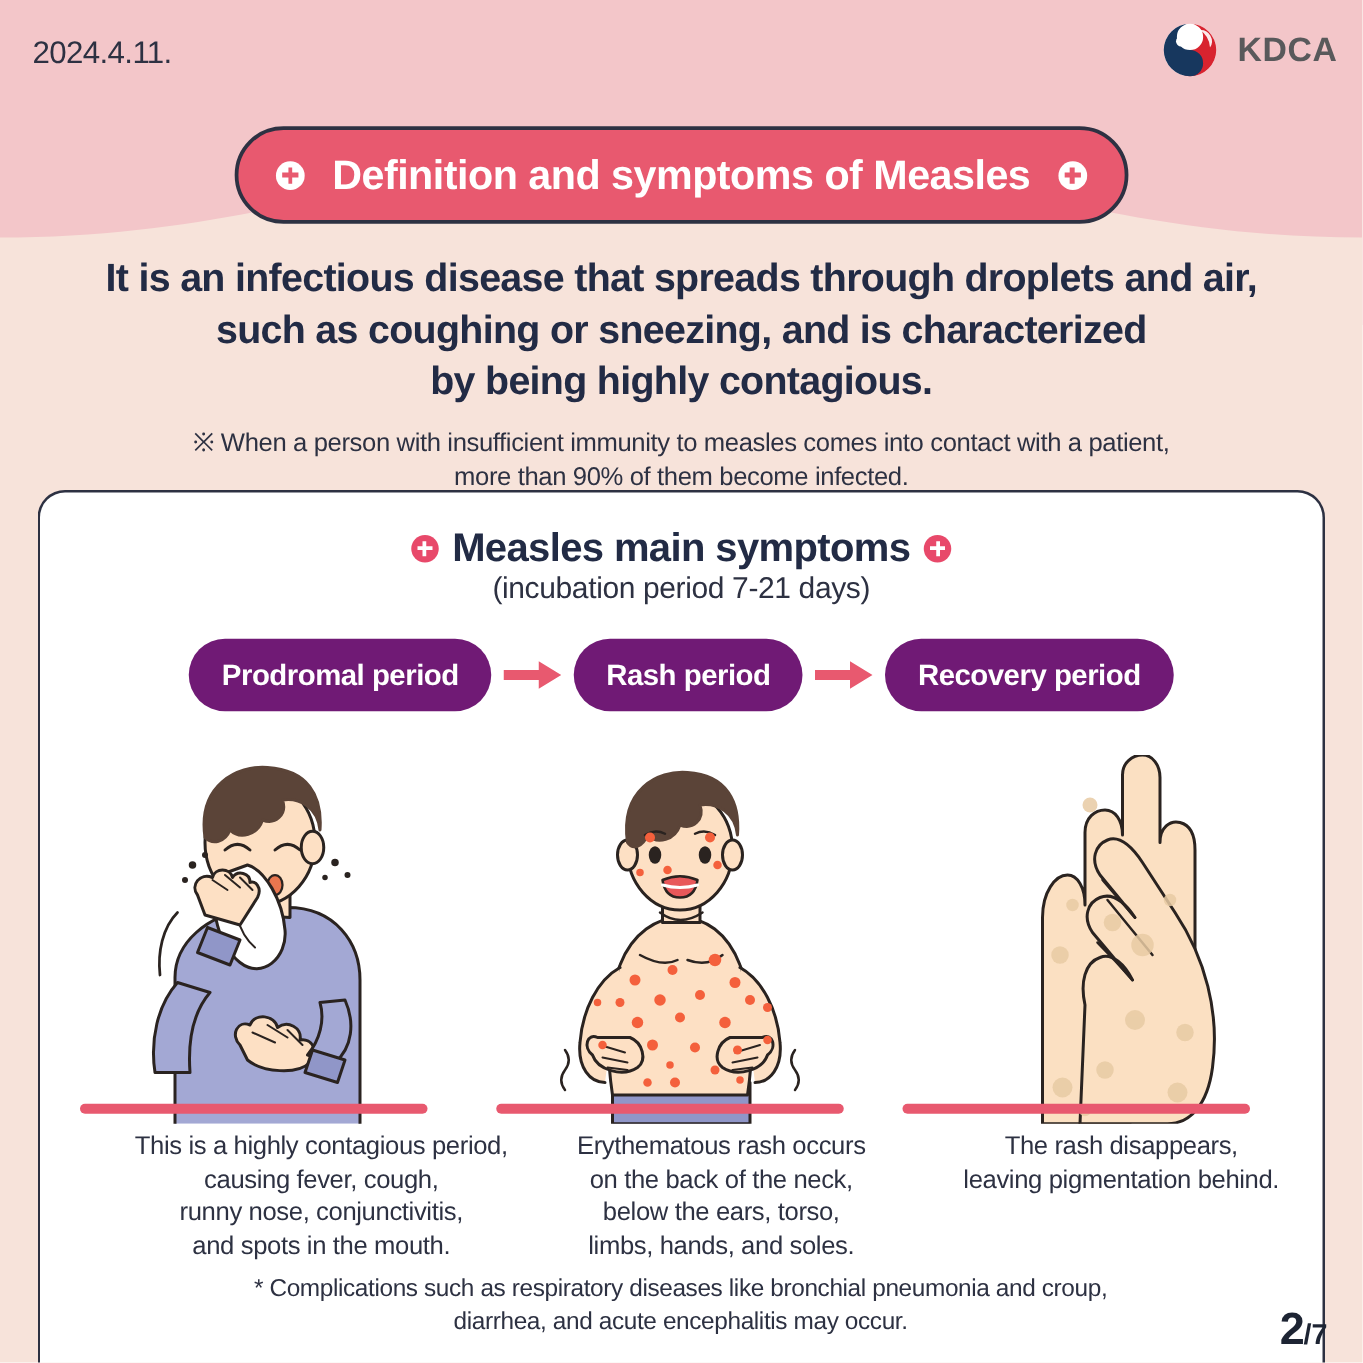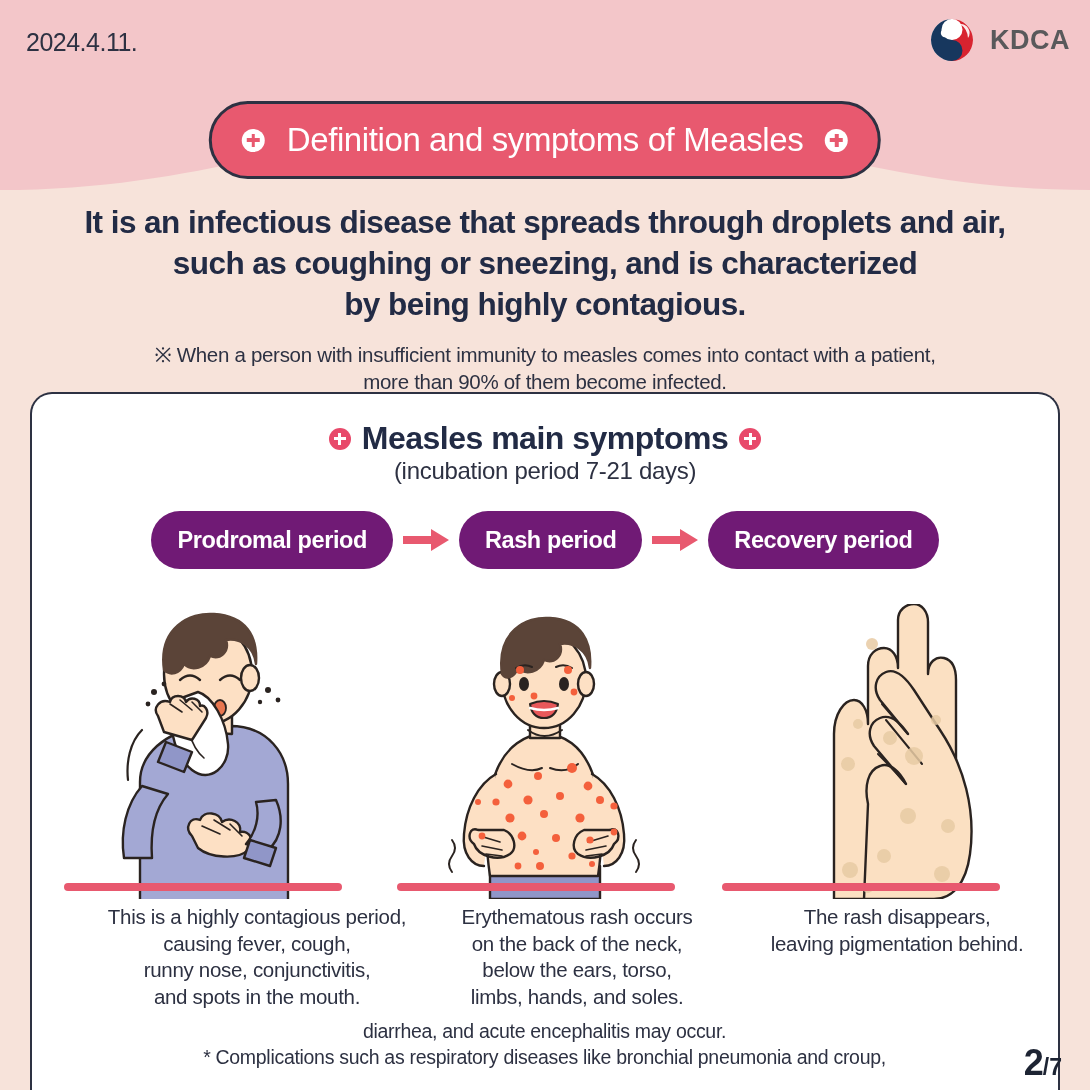--- a/index.html
+++ b/index.html
@@ -34,21 +34,21 @@
   #kdca-text{ font-size:27px; font-weight:bold; color:#59595b; letter-spacing:.5px;}
 
   
   #title-pill{
     position:absolute; left:50%; transform:translateX(-50%); top:101px; z-index:6;
     background:#e8596f; border:3px solid #2d3142; border-radius:44px;
     height:78px; padding:0 30px;
     display:flex; align-items:center; gap:22px;
   }
   #title-text{
-    color:#fff; font-size:33px; font-weight:normal; letter-spacing:-.4px; white-space:nowrap;
+    color:#fff; font-size:33px; font-weight:bold; letter-spacing:-.4px; white-space:nowrap;
   }
   .plus-white{
     width:23px;height:23px;border-radius:50%;background:#fff;position:relative;flex:none;
   }
   .plus-white::before,.plus-white::after{
     content:"";position:absolute;background:#e8596f;
   }
   .plus-white::before{left:50%;top:5px;width:3.4px;height:13px;margin-left:-1.7px;}
   .plus-white::after{top:50%;left:5px;height:3.4px;width:13px;margin-top:-1.7px;}
 
@@ -383,22 +383,22 @@
       <div>below the ears, torso,</div>
       <div>limbs, hands, and soles.</div>
     </div>
     <div class="caption-cell">
       <div>The rash disappears,</div>
       <div>leaving pigmentation behind.</div>
     </div>
   </div>
 
   <div id="footnote">
+    <div>* Complications such as respiratory diseases like bronchial pneumonia and croup,</div>
     <div>diarrhea, and acute encephalitis may occur.</div>
-    <div>* Complications such as respiratory diseases like bronchial pneumonia and croup,</div>
   </div>
 
 </div>
 
 <div id="page-indicator">
   <span id="page-current">2</span>
   <span id="page-total">/7</span>
 </div>
 
 </body></html>

